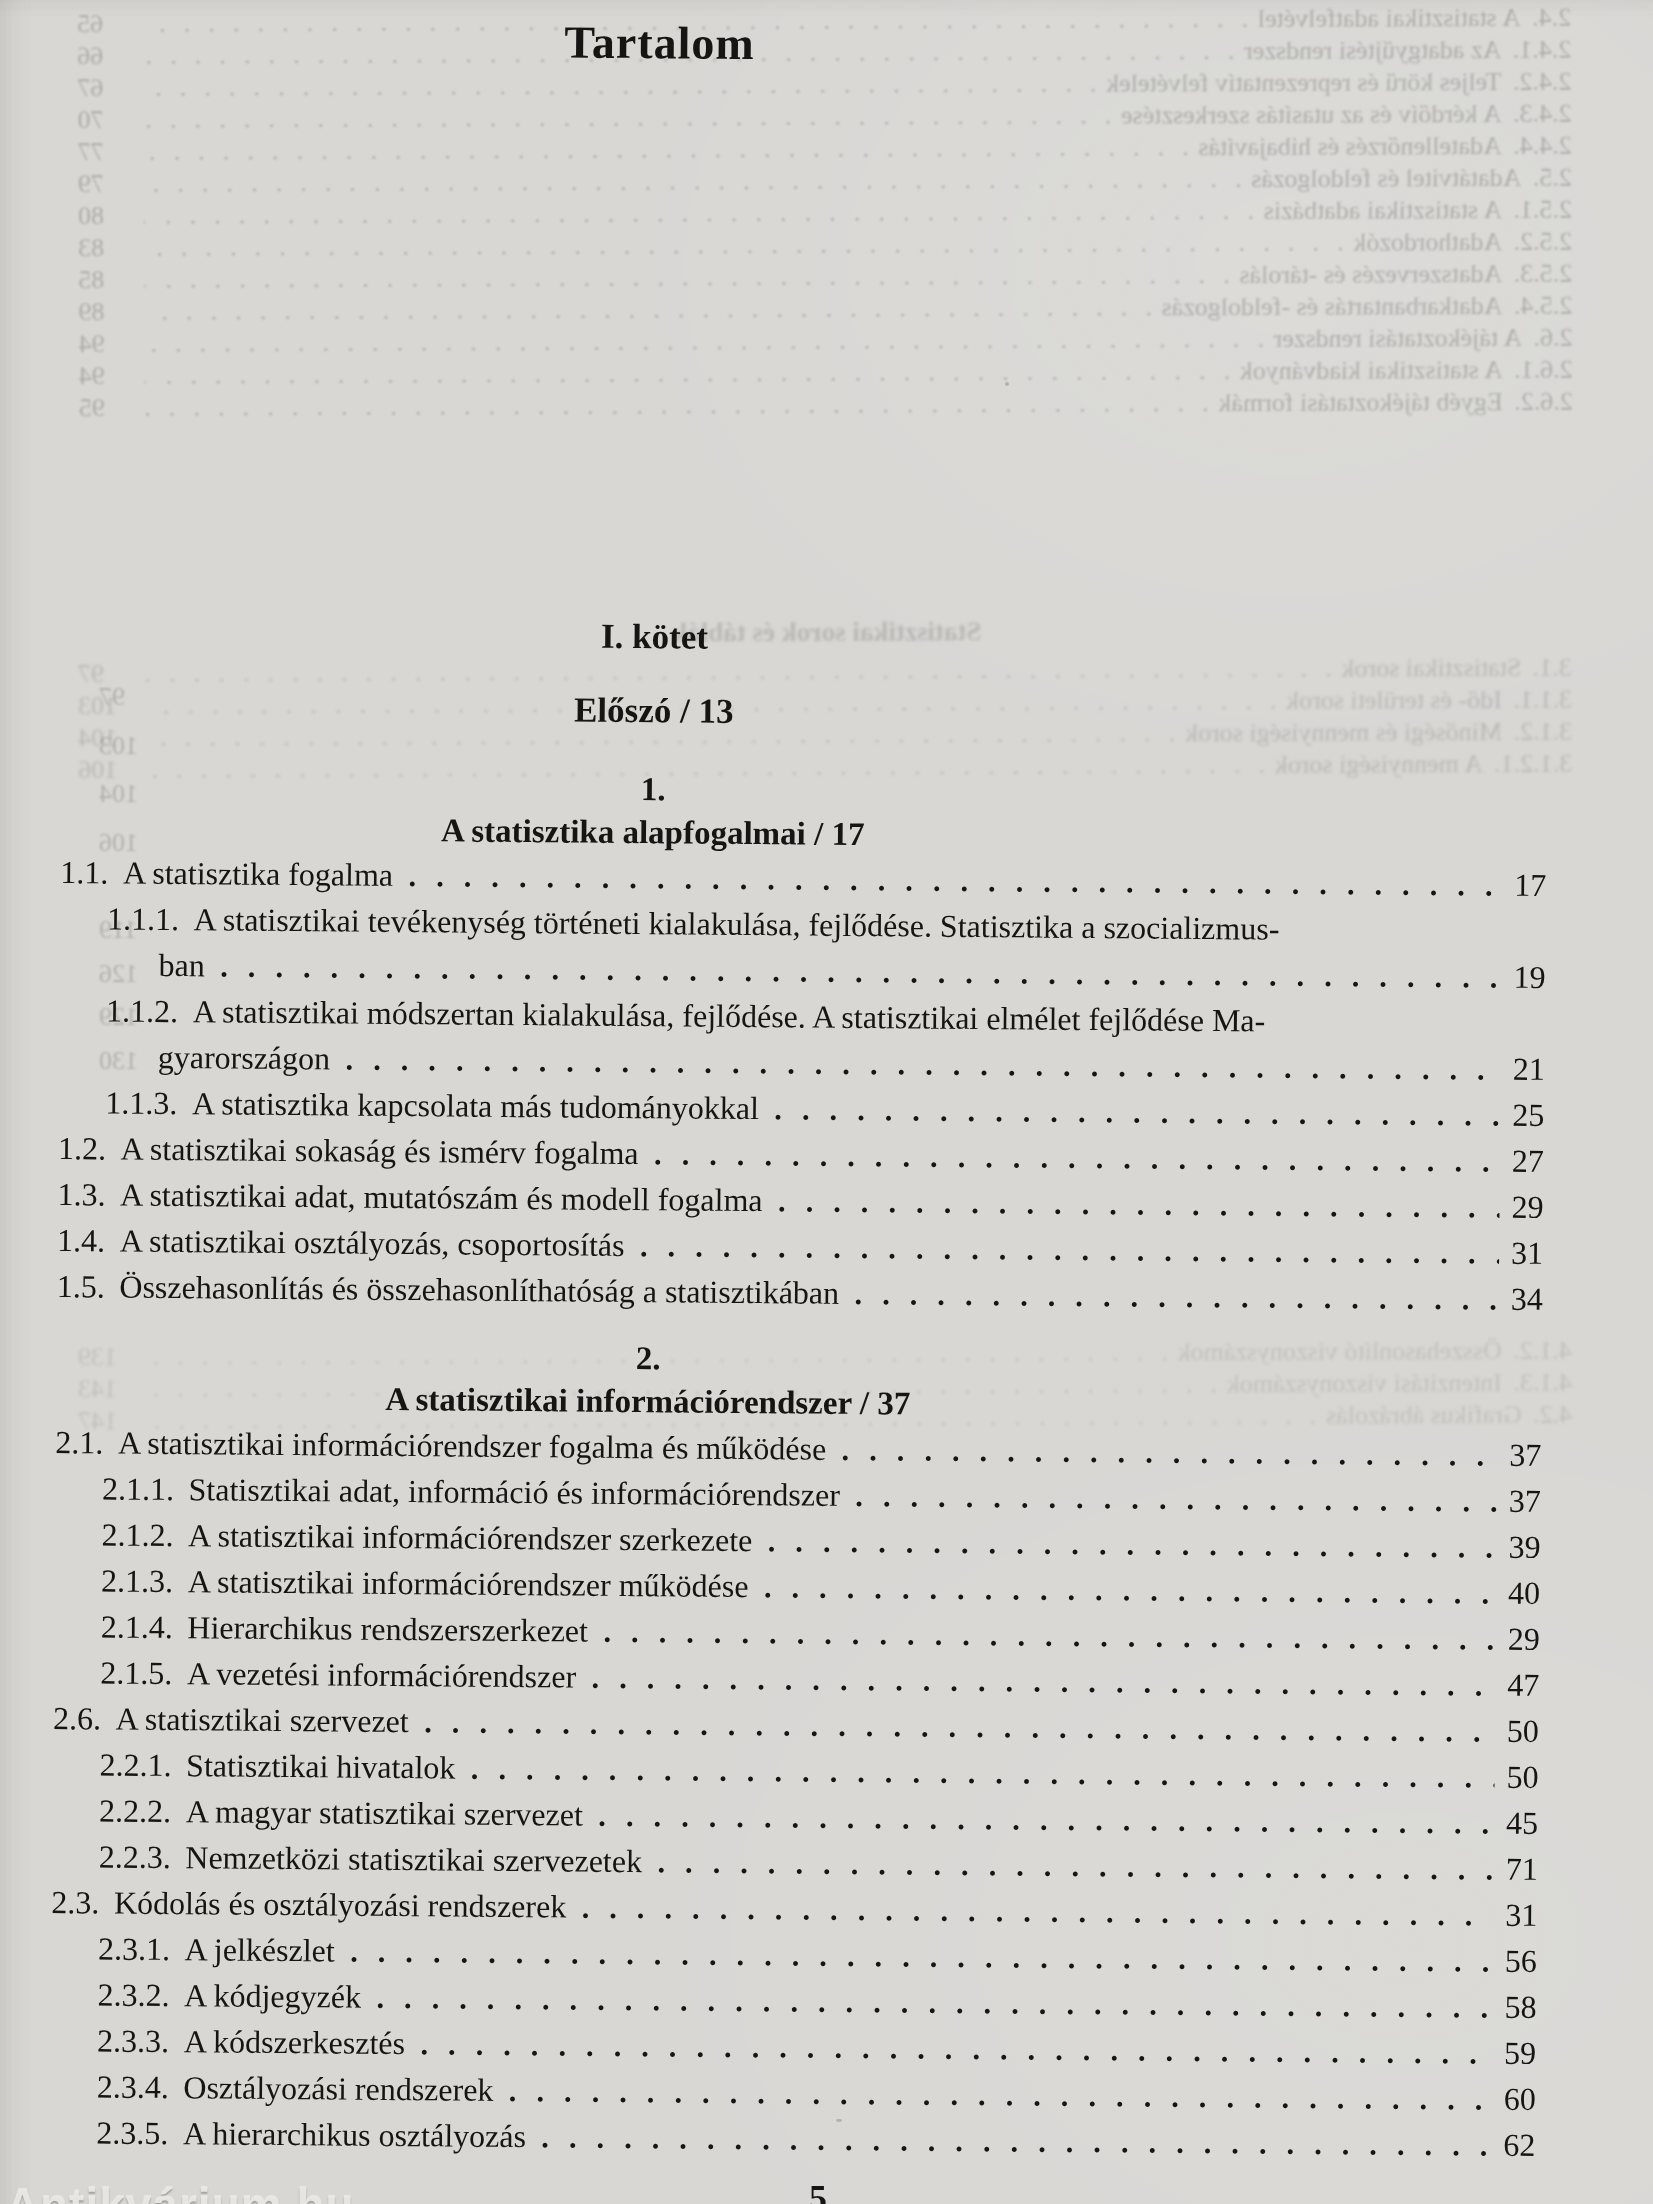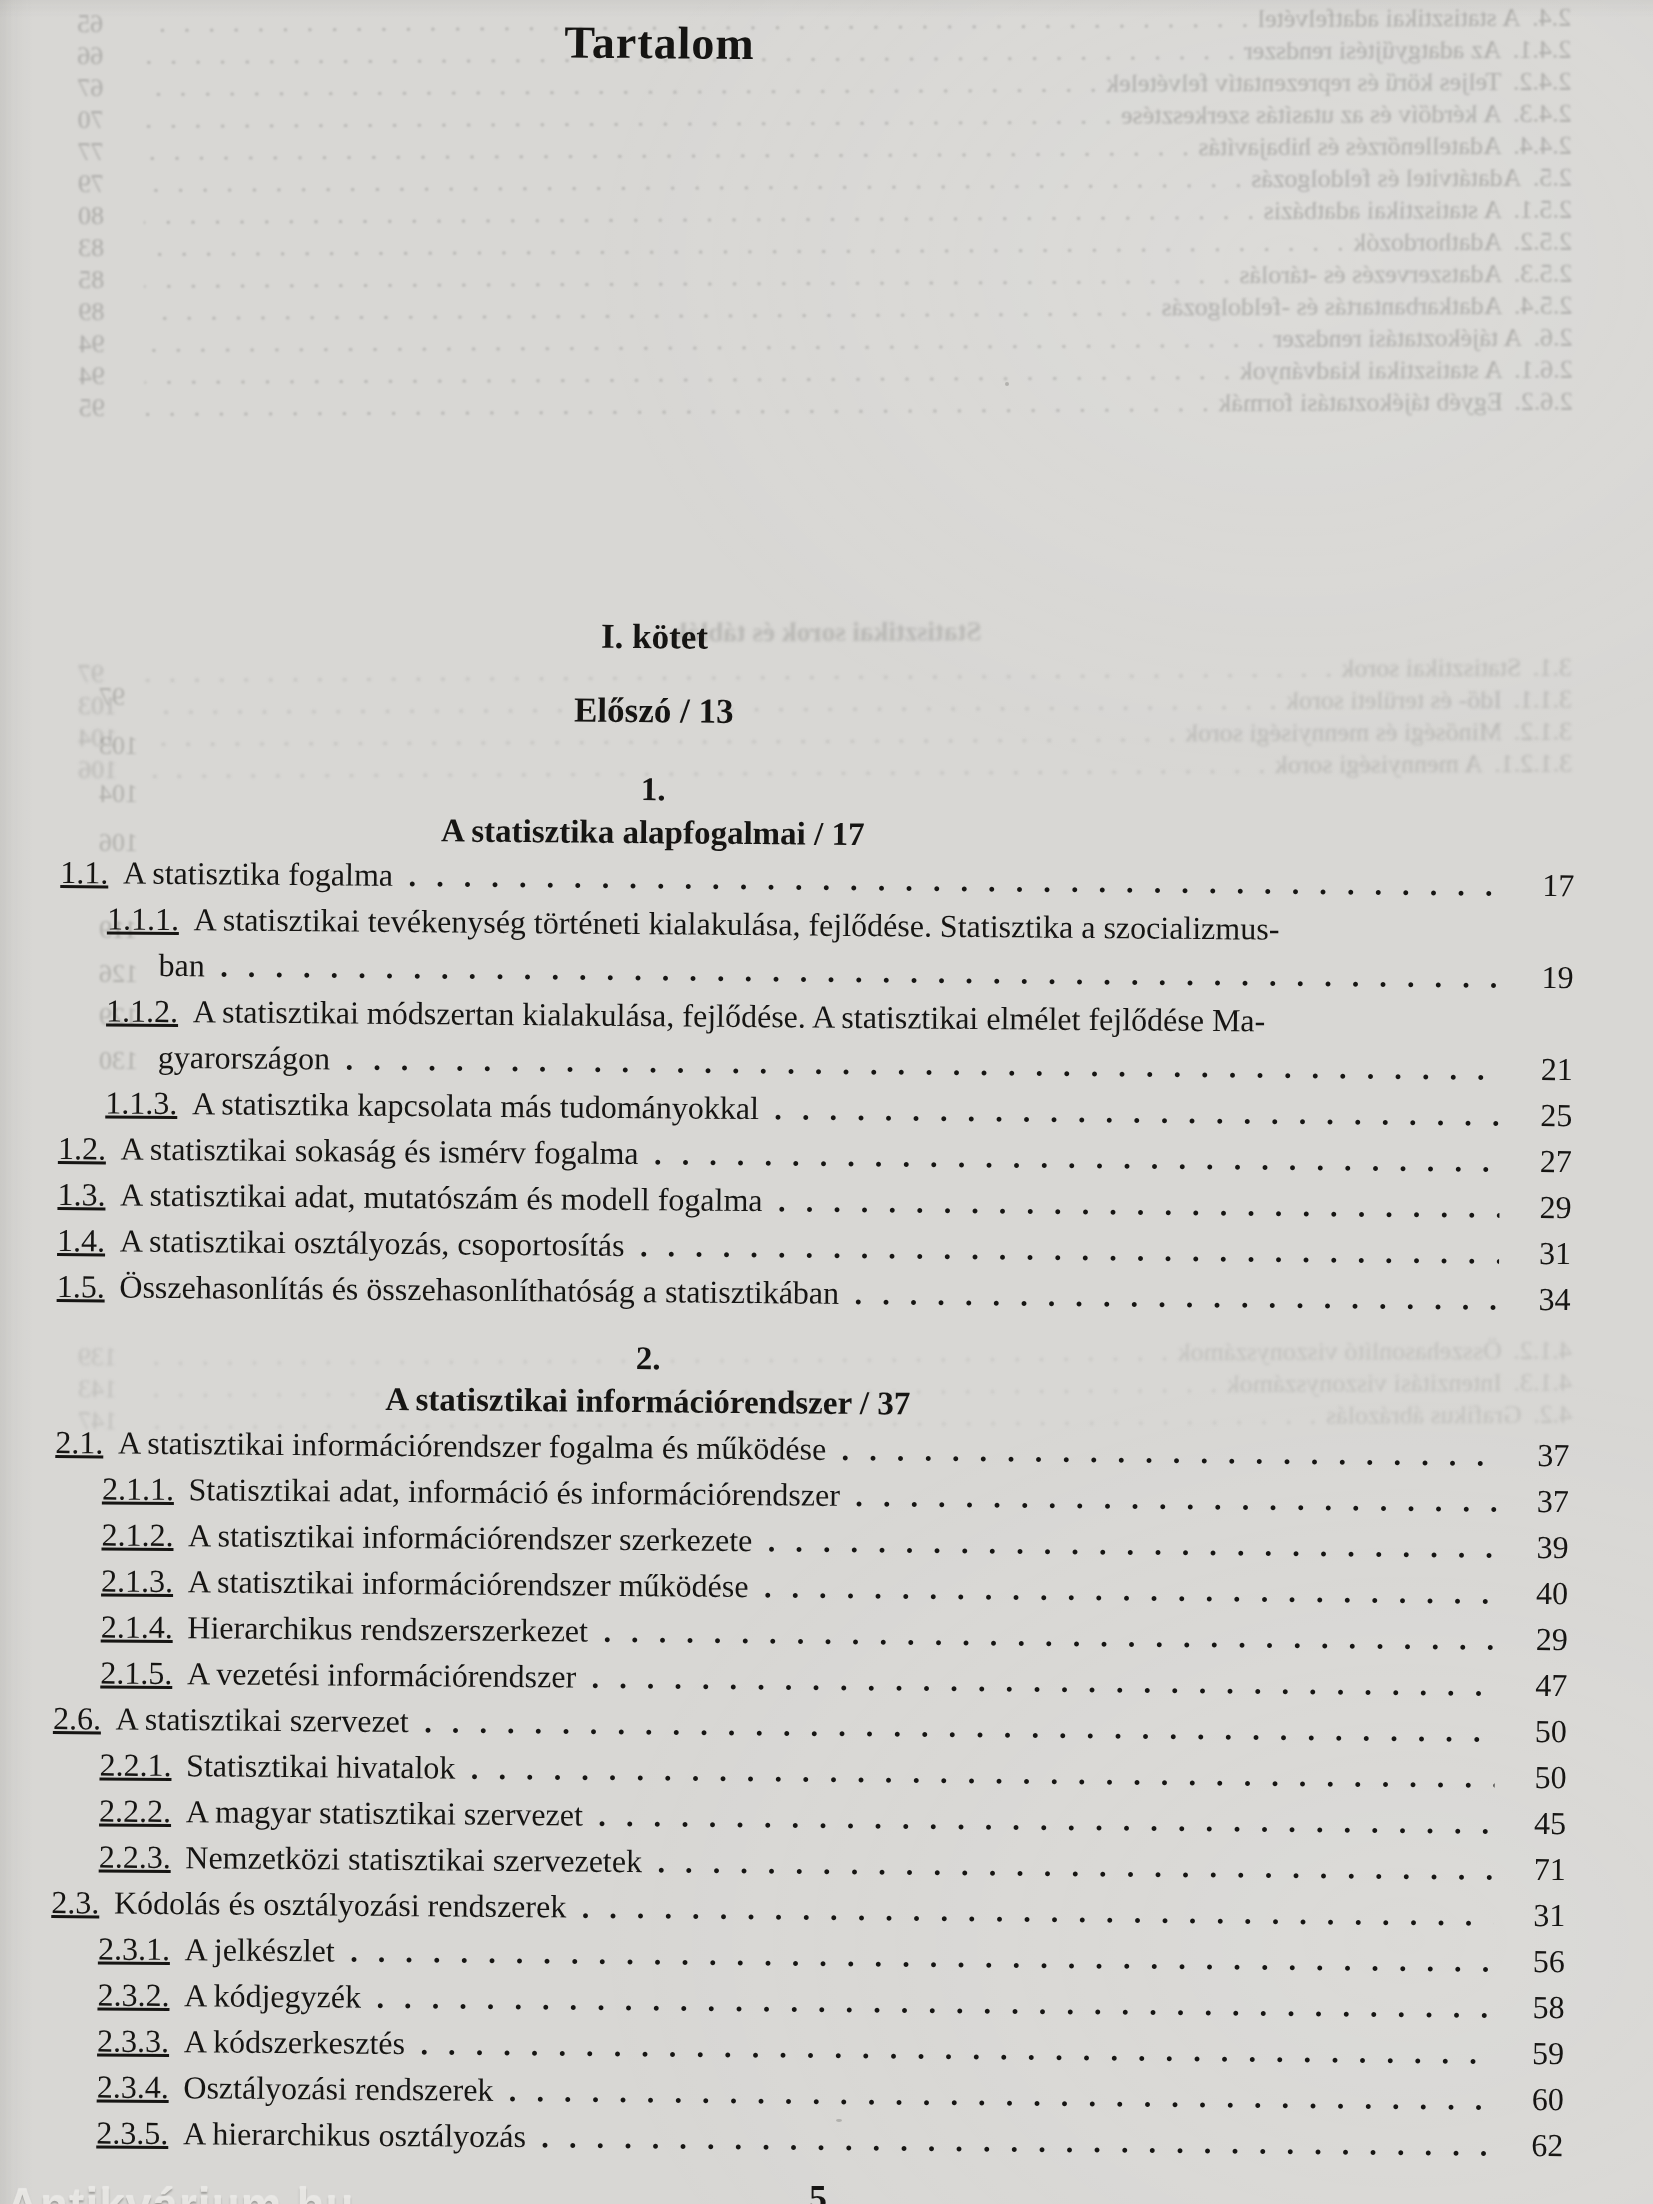--- a/index.html
+++ b/index.html
@@ -39,27 +39,27 @@
   .preface{margin-top:25px;font-size:35px;font-weight:700;line-height:49px;}
   .sec-num{font-size:33px;font-weight:700;line-height:43px;}
   .sec1 .sec-num{margin-top:33px;}
   .sec2 .sec-num{margin-top:17.5px;}
   .sec-title{font-size:33px;font-weight:700;line-height:43px;}
   .rows{margin-top:5.8px;}
   .row{display:flex;align-items:baseline;height:46px;font-size:32px;padding-right:72px;}
   .row.lv0{padding-left:68px;}
   .row.lv1{padding-left:115px;}
   .row.cont{padding-left:167px;}
-  .enum{margin-right:14.6px;white-space:nowrap;text-decoration:underline;}
+  .enum{margin-right:14.6px;white-space:nowrap;}
   .etext{white-space:nowrap;}
   .leader{flex:1;overflow:hidden;white-space:nowrap;margin-left:15.5px;margin-right:11.6px;
           font-weight:700;}
   .leader::after{content:". . . . . . . . . . . . . . . . . . . . . . . . . . . . . . . . . . . . . . . . . . . . . . . . . . . . . . . . . . . . . . . . . . . . . . . . . . . . . . . .";letter-spacing:6.3px;font-size:30px;}
   .noleader .leader::after{content:"";}
-  .pagenum{width:60px;text-align:right;white-space:nowrap;}
+  .pagenum{width:60px;white-space:nowrap;}
   .footer-num{position:absolute;left:809px;top:2177px;font-size:36px;font-weight:700;z-index:3;}
   .watermark{position:absolute;left:5.8px;top:2178px;z-index:4;
              font-family:"Liberation Sans","DejaVu Sans",sans-serif;
              font-weight:700;font-size:46px;letter-spacing:1px;
              color:rgba(233,232,229,.95);
              text-shadow:0 1.9px 1.9px rgba(104,104,100,.5), 0 -1px 1px rgba(255,255,255,.45);}
   .speck{position:absolute;background:rgba(60,60,56,.25);border-radius:50%;z-index:1;}
 </style>
 </head>
 <body>

